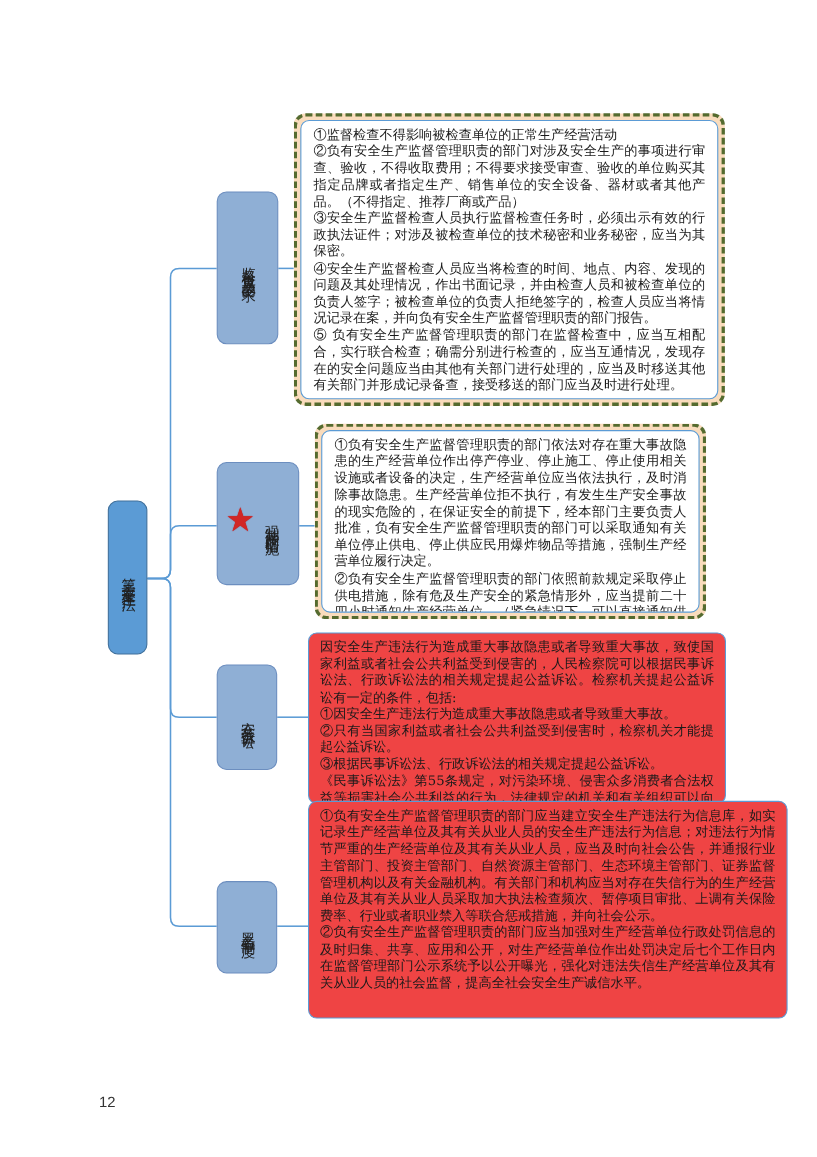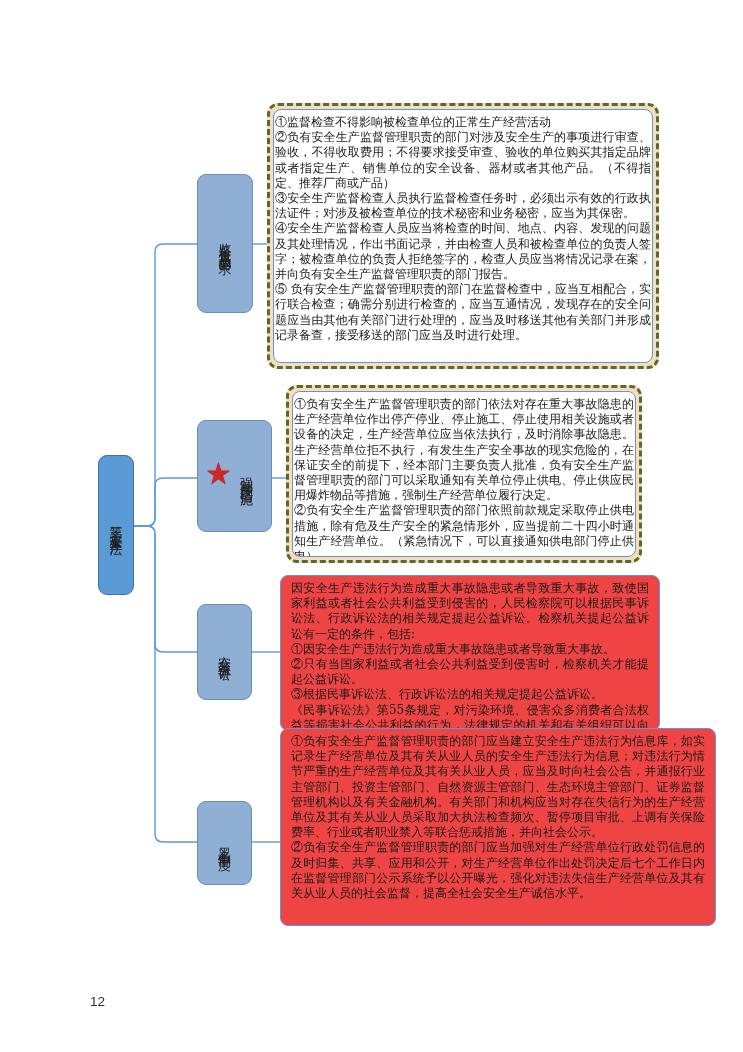--- a/index.html
+++ b/index.html
@@ -66,21 +66,21 @@
     background: #FADCBC;
     border-radius: 11px;
     padding: 3px;
     width: 100%; height: 100%;
   }
   .inner-box {
     background: #ffffff;
     border: 1.5px solid #5B9BD5;
     border-radius: 8px;
     width: 100%; height: 100%;
-    padding: 5px 1px;
+    padding: 5px 11px;
     overflow: hidden;
   }
   .solid-box {
     background: #ef4444;
     border: 1.5px solid #5B9BD5;
     border-radius: 8px;
     width: 100%; height: 100%;
     padding: 5px 10px;
     overflow: hidden;
   }

